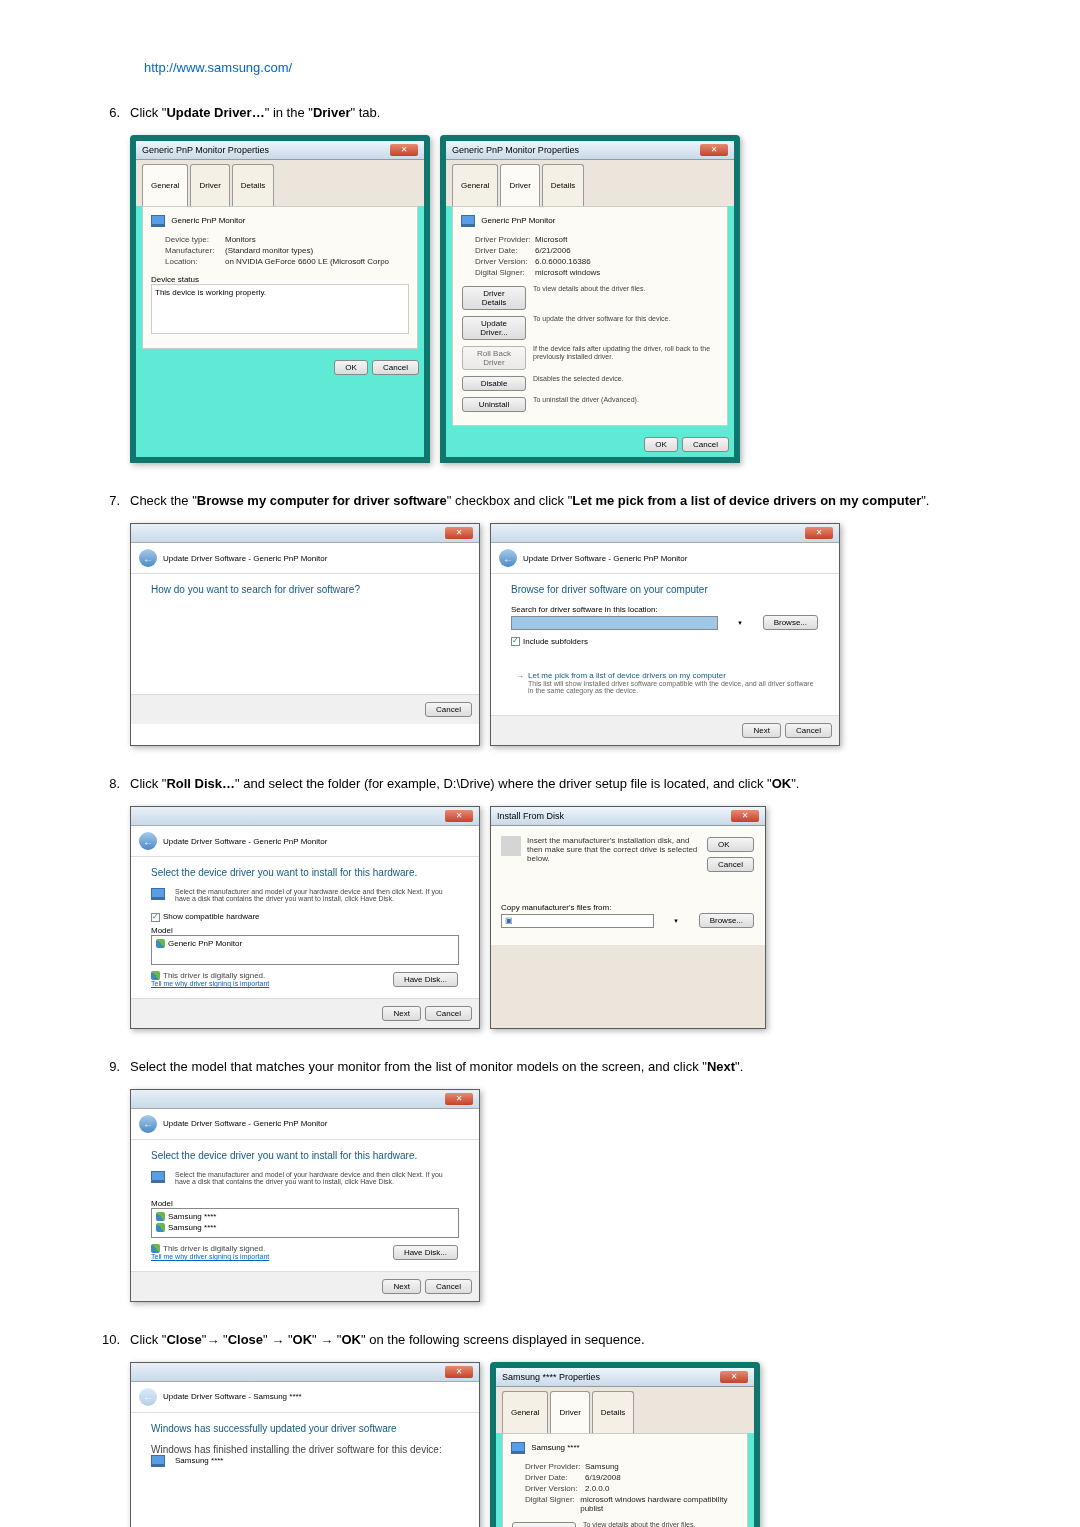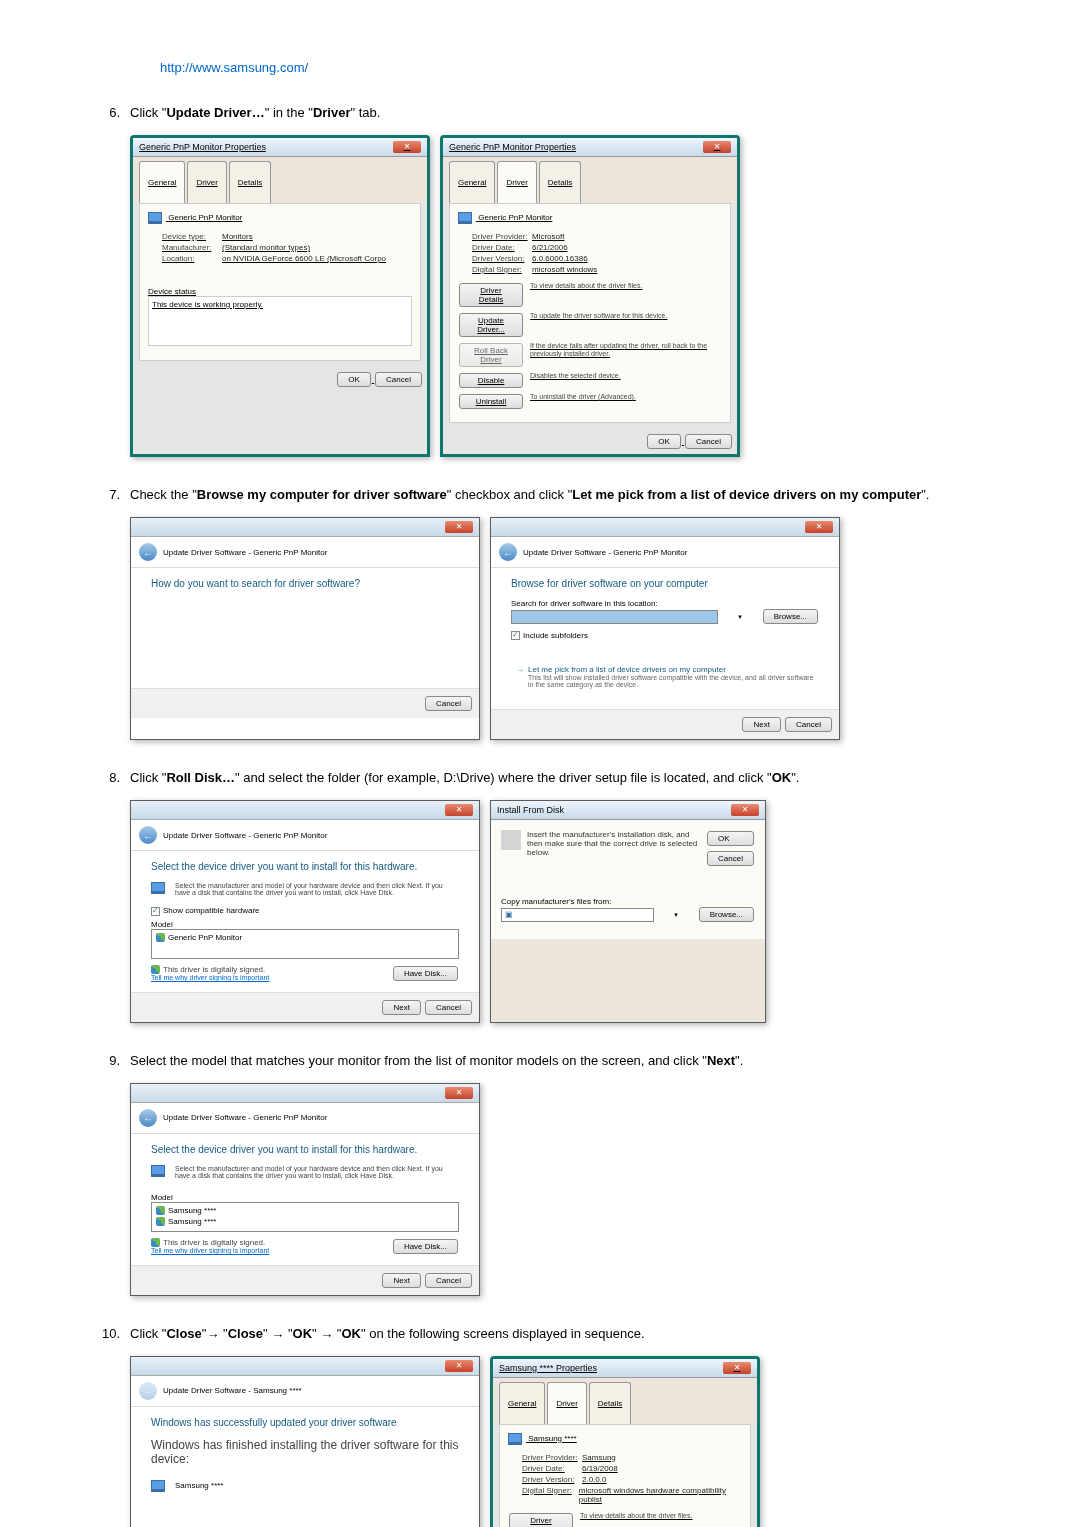--- a/index.html
+++ b/index.html
@@ -8,48 +8,47 @@
       background: #fff;
       width: 1080px;
       margin: 0 auto;
       padding: 60px 100px;
       font-size: 13px;
       color: #000;
     }
     .url {
       color: #0066cc;
       margin-bottom: 30px;
-      margin-left: 60px;
+      margin-left: 44px;
     }
     .step {
       display: flex;
       margin-bottom: 15px;
     }
     .step-num {
       width: 30px;
       text-align: right;
       padding-right: 10px;
     }
     .step-text {
       flex: 1;
     }
     .screenshots {
       margin-left: 30px;
       display: flex;
       gap: 10px;
       margin-bottom: 30px;
     }
     .dialog {
-      background: #e5e5e5;
-      border: 3px solid #0f766e;
+      background: #5eead4;
+      border: 6px solid #0f766e;
       border-radius: 4px 4px 0 0;
       width: 300px;
       box-shadow: 2px 2px 6px rgba(0,0,0,0.3);
       font-size: 8px;
-      text-decoration: underline;
     }
     .dialog-title {
       background: linear-gradient(to bottom, #eef5fd 0%, #c8dae9 100%);
       padding: 3px 6px;
       border-bottom: 1px solid #999;
       display: flex;
       justify-content: space-between;
       align-items: center;
       font-size: 9px;
     }
@@ -349,21 +348,21 @@
     <div class="tabs">
       <div class="tab active">General</div>
       <div class="tab">Driver</div>
       <div class="tab">Details</div>
     </div>
     <div class="dialog-body">
       <div style="margin-bottom:8px">
         <span class="monitor-icon"></span>
         <span>Generic PnP Monitor</span>
       </div>
-      <div style="padding-left:14px;margin-bottom:24px">
+      <div style="padding-left:14px;margin-bottom:9px">
         <div class="prop-row">
             <span class="prop-label">Device type:</span>
             <span class="prop-value">Monitors</span>
           </div>
         <div class="prop-row">
             <span class="prop-label">Manufacturer:</span>
             <span class="prop-value">(Standard monitor types)</span>
           </div>
         <div class="prop-row">
             <span class="prop-label">Location:</span>
@@ -631,21 +630,21 @@
     <div class="wizard-title">
         <span></span>
         <span class="close-x">✕</span>
       </div>
     <div class="wizard-header">
       <span class="back-arrow" style="opacity:0.4">←</span>
       <span>Update Driver Software - Samsung ****</span>
     </div>
     <div class="wizard-body">
       <div class="wizard-heading">Windows has successfully updated your driver software</div>
-      <div style="font-size:12px;color:#444;margin-bottom:14px">Windows has finished installing the driver software for this device:</div>
+      <div style="font-size:10px;color:#444;">Windows has finished installing the driver software for this device:</div>
       <div style="display:flex;align-items:center;gap:6px">
         <span class="monitor-icon"></span>
         <span>Samsung ****</span>
       </div>
     </div>
     <div class="wizard-footer">
       <span class="btn">Close</span>
     </div>
   </div>
 

